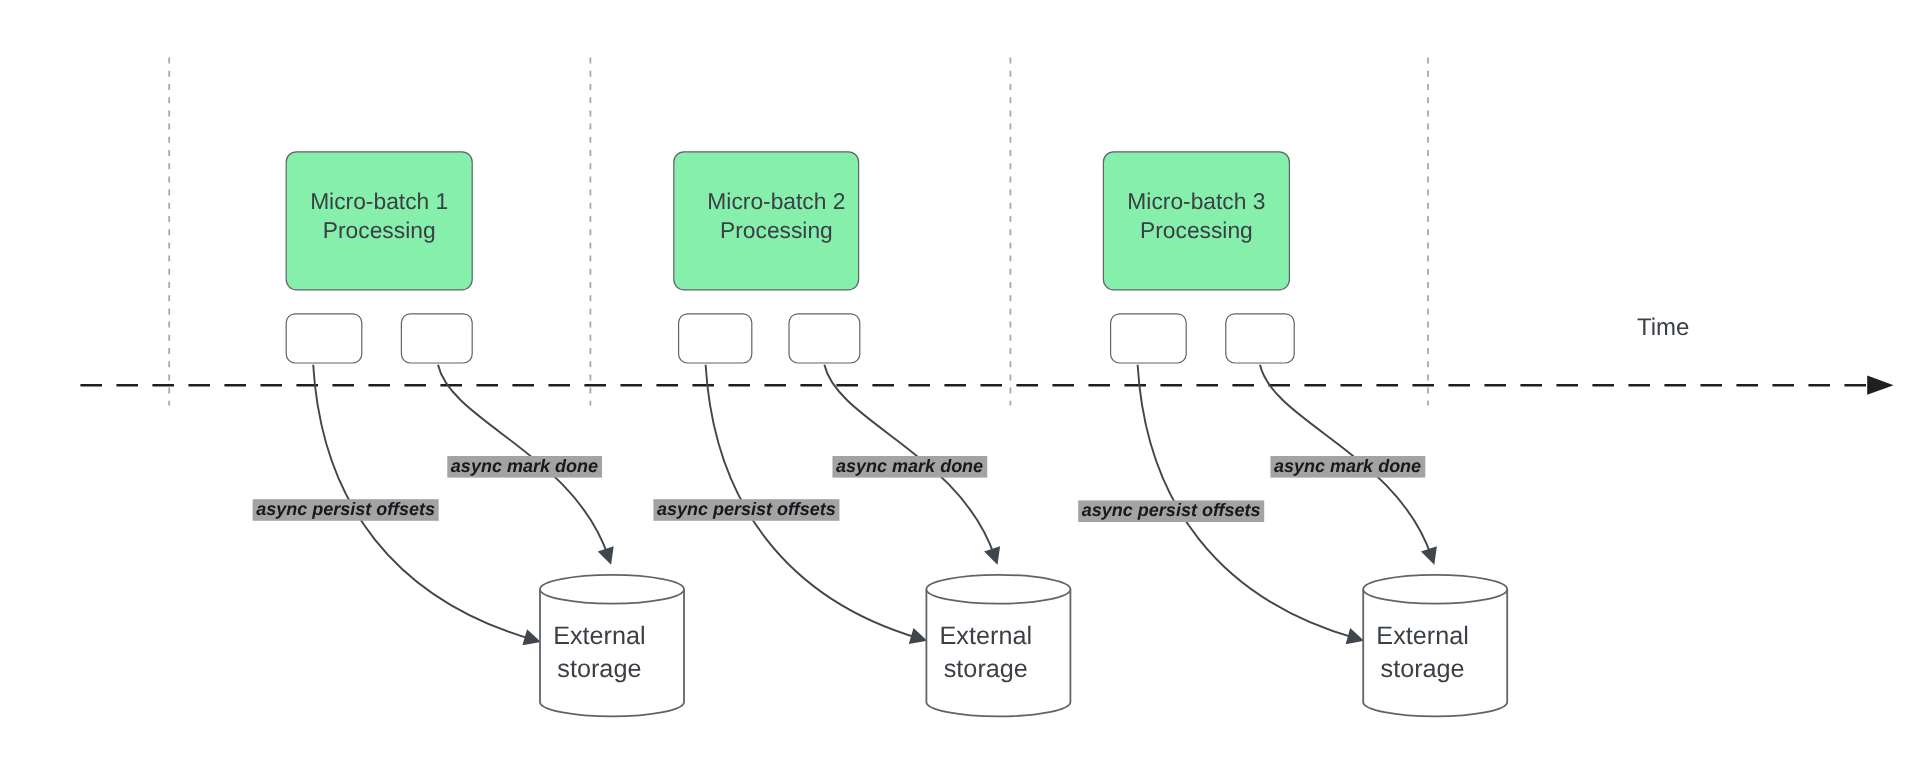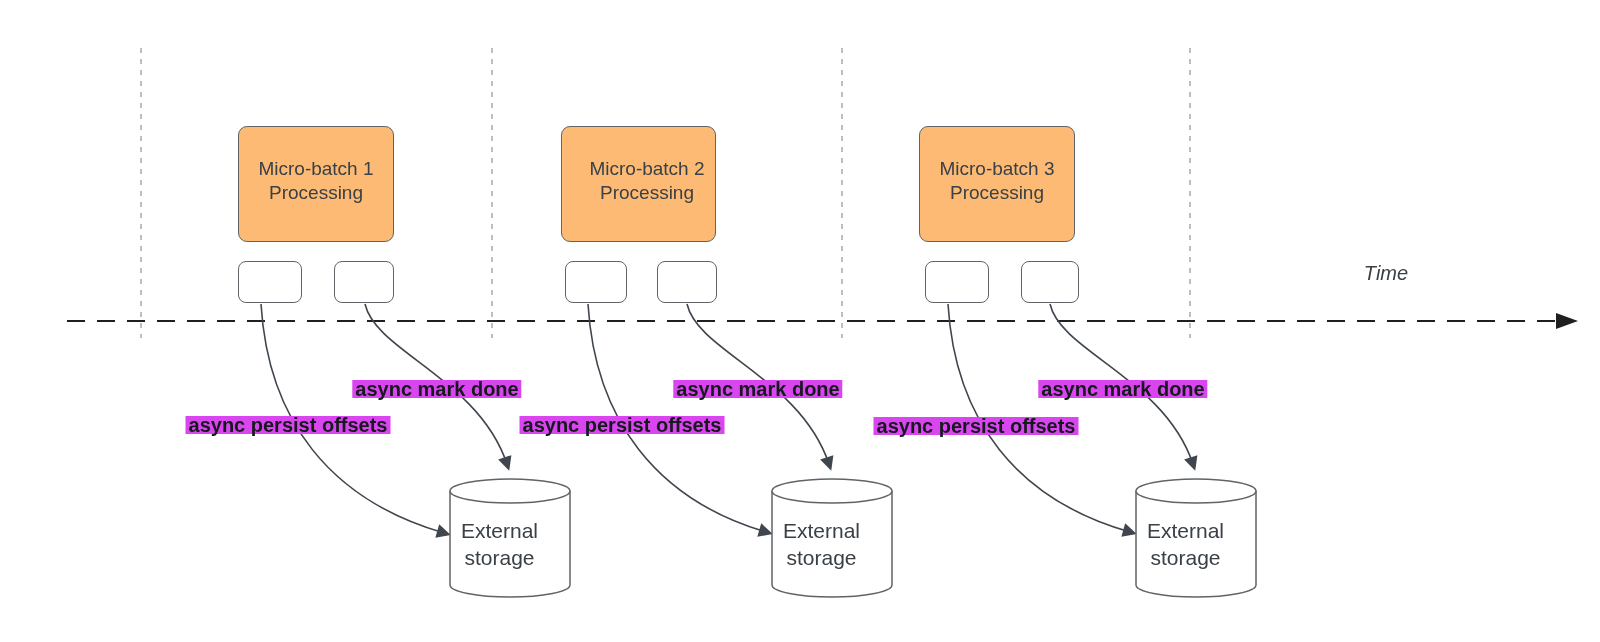--- a/index.html
+++ b/index.html
@@ -28,60 +28,60 @@
   .axis-head { fill: var(--axis-color); stroke: none; }
   .connector { stroke: var(--connector-stroke); stroke-width: 1.6; fill: none; }
   #arrowhead path { fill: var(--connector-stroke); }
   .cyl { stroke: var(--shape-stroke); stroke-width: 1.5; fill: #ffffff; }
 
   .batch-box {
     position: absolute;
     width: 156px; height: 116px;
     border: 1px solid var(--shape-stroke);
     border-radius: 9px;
-    background: #fdba74;
+    background: #86efac;
     display: flex; flex-direction: column;
     align-items: center; justify-content: center;
     color: var(--shape-text);
     font-size: 19px; line-height: 24px;
     text-align: center;
     padding-bottom: 6px;
   }
   .small-box {
     position: absolute;
     height: 42px;
     border: 1px solid var(--shape-stroke);
     border-radius: 8px;
     background: #ffffff;
   }
   .arrow-label {
     position: absolute;
     transform: translateX(-50%);
-    background: #d946ef;
+    background: #a3a3a3;
     color: var(--label-text);
-    font-size: 20px;
+    font-size: 15px;
     font-weight: bold;
     line-height: 18px;
     padding: 0 3px;
     white-space: nowrap;
+    font-style: italic;
   }
   .storage-label {
     position: absolute;
     width: 99px;
     text-align: center;
     color: var(--shape-text);
     font-size: 21px; line-height: 27px;
   }
   .time-label {
     position: absolute;
     transform: translateX(-50%);
     color: var(--shape-text);
     font-size: 20px; line-height: 24px;
     white-space: nowrap;
-    font-style: italic;
   }
 </style>
 </head>
 <body>
 
 <div class="canvas">
 
   <svg class="layer-svg" width="1600" height="642" viewBox="0 0 1600 642">
     <defs>
       <marker id="arrowhead" markerUnits="userSpaceOnUse" markerWidth="16" markerHeight="14" viewBox="0 0 10 10" refX="5" refY="5" orient="auto">

